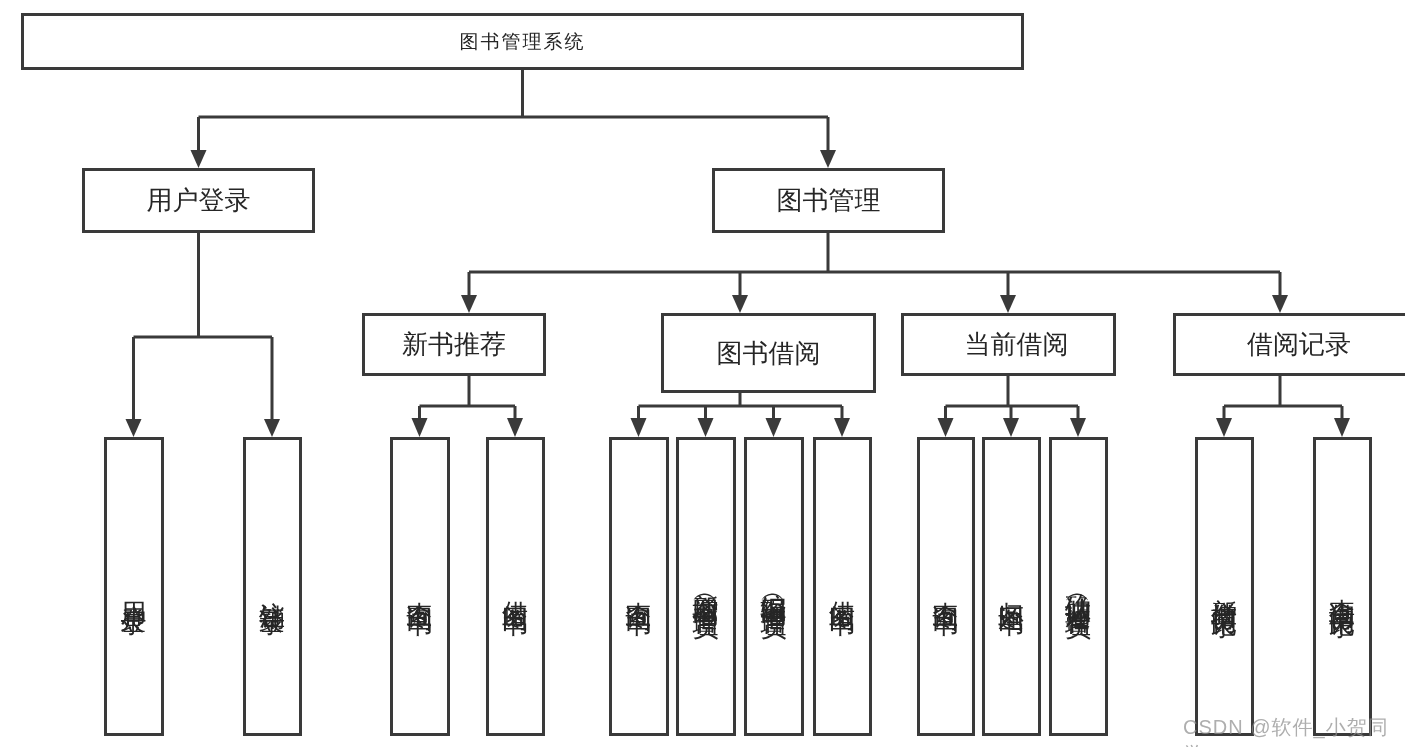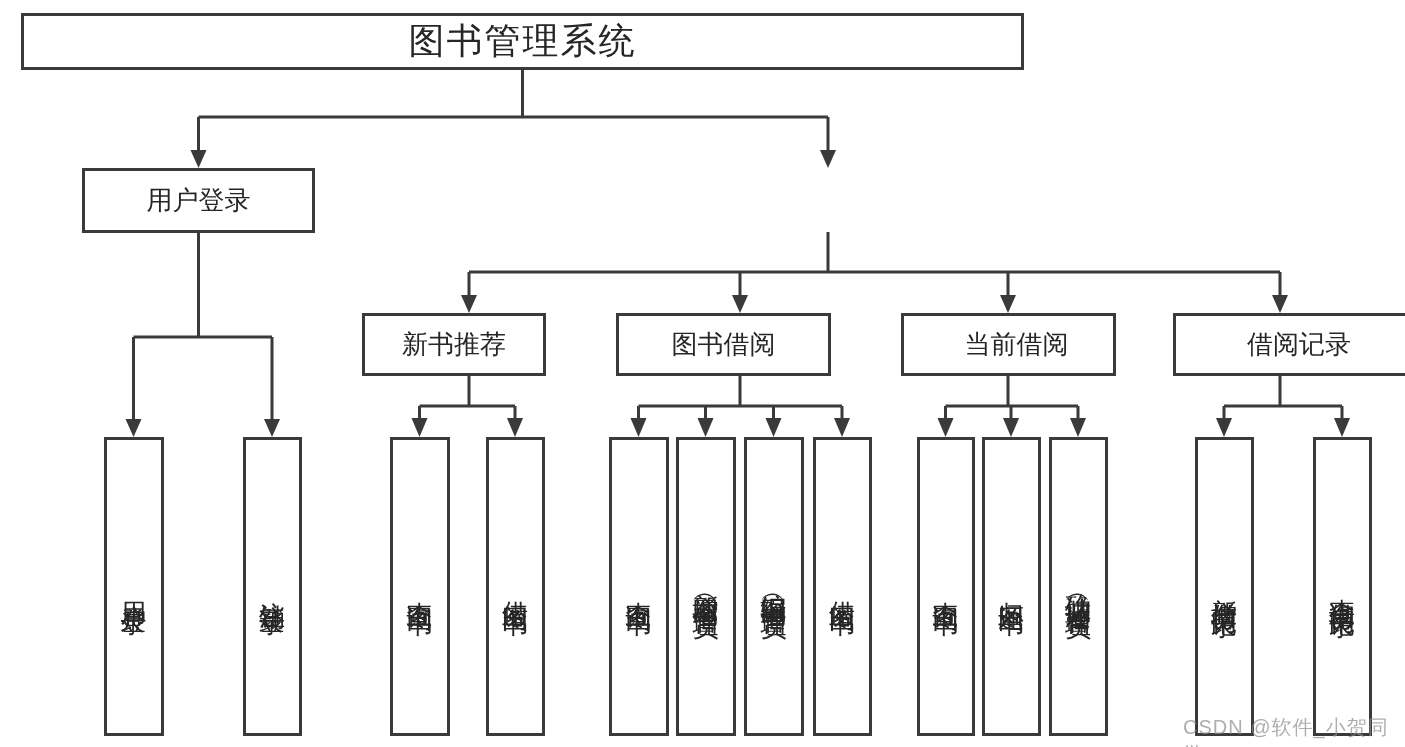--- a/index.html
+++ b/index.html
@@ -8,21 +8,21 @@
     font-family:"Liberation Sans",sans-serif;overflow:hidden;
   }
   .connectors{position:absolute;left:0;top:0;width:1405px;height:747px;}
   .connectors path{fill:none;stroke:#3a3a3a;stroke-width:3;}
   .connectors polygon{fill:#3a3a3a;stroke:none;}
   .box{
     position:absolute;box-sizing:border-box;border:3px solid #3a3a3a;background:#ffffff;
     display:flex;align-items:center;justify-content:center;
     color:#262626;font-size:26px;white-space:nowrap;z-index:2;
   }
-  .title-box{font-size:36px;letter-spacing:2px;text-align:center;}
+  .title-box{font-size:19px;letter-spacing:2px;text-align:center;}
   .vbox{
     writing-mode:vertical-rl;text-orientation:mixed;
     font-size:26px;letter-spacing:3px;line-height:1.0;
   }
   .watermark{
     position:absolute;left:1183px;top:714px;z-index:5;
     font-size:20px;color:#8f8f8f;opacity:0.72;letter-spacing:1px;
   }
 </style>
 </head>
@@ -69,23 +69,24 @@
     <g>
       <path d="M1280,375 V406 M1224,406 H1342 M1224,406 V419 M1342,406 V419"></path>
       <polygon points="1216,418 1232,418 1224,437"></polygon>
       <polygon points="1334,418 1350,418 1342,437"></polygon>
     </g>
   </svg>
 
   <div class="box title-box" style="left:21px;top:13px;width:1003px;height:57px;">图书管理系统</div>
 
   <div class="box" style="left:82px;top:168px;width:233px;height:65px;">用户登录</div>
+  <div class="box" style="left:712px;top:168px;width:233px;height:65px;">图书管理</div>
 
   <div class="box" style="left:362px;top:313px;width:184px;height:63px;">新书推荐</div>
-  <div class="box" style="left:616px;top:313px;width:215px;height:63px;">图书借阅</div>
+  <div class="box" style="left:661px;top:313px;width:215px;height:80px;">图书借阅</div>
   <div class="box" style="left:901px;top:313px;width:215px;height:63px;padding-left:16px;">当前借阅</div>
   <div class="box" style="left:1173px;top:313px;width:252px;height:63px;">借阅记录</div>
 
   <div class="box vbox" style="left:104px;top:437px;width:60px;height:299px;">用户登录</div>
   <div class="box vbox" style="left:243px;top:437px;width:59px;height:299px;">注销登录</div>
 
   <div class="box vbox" style="left:390px;top:437px;width:60px;height:299px;">查询图书</div>
   <div class="box vbox" style="left:486px;top:437px;width:59px;height:299px;">借阅图书</div>
 
   <div class="box vbox" style="left:609px;top:437px;width:60px;height:299px;">查询图书</div>

